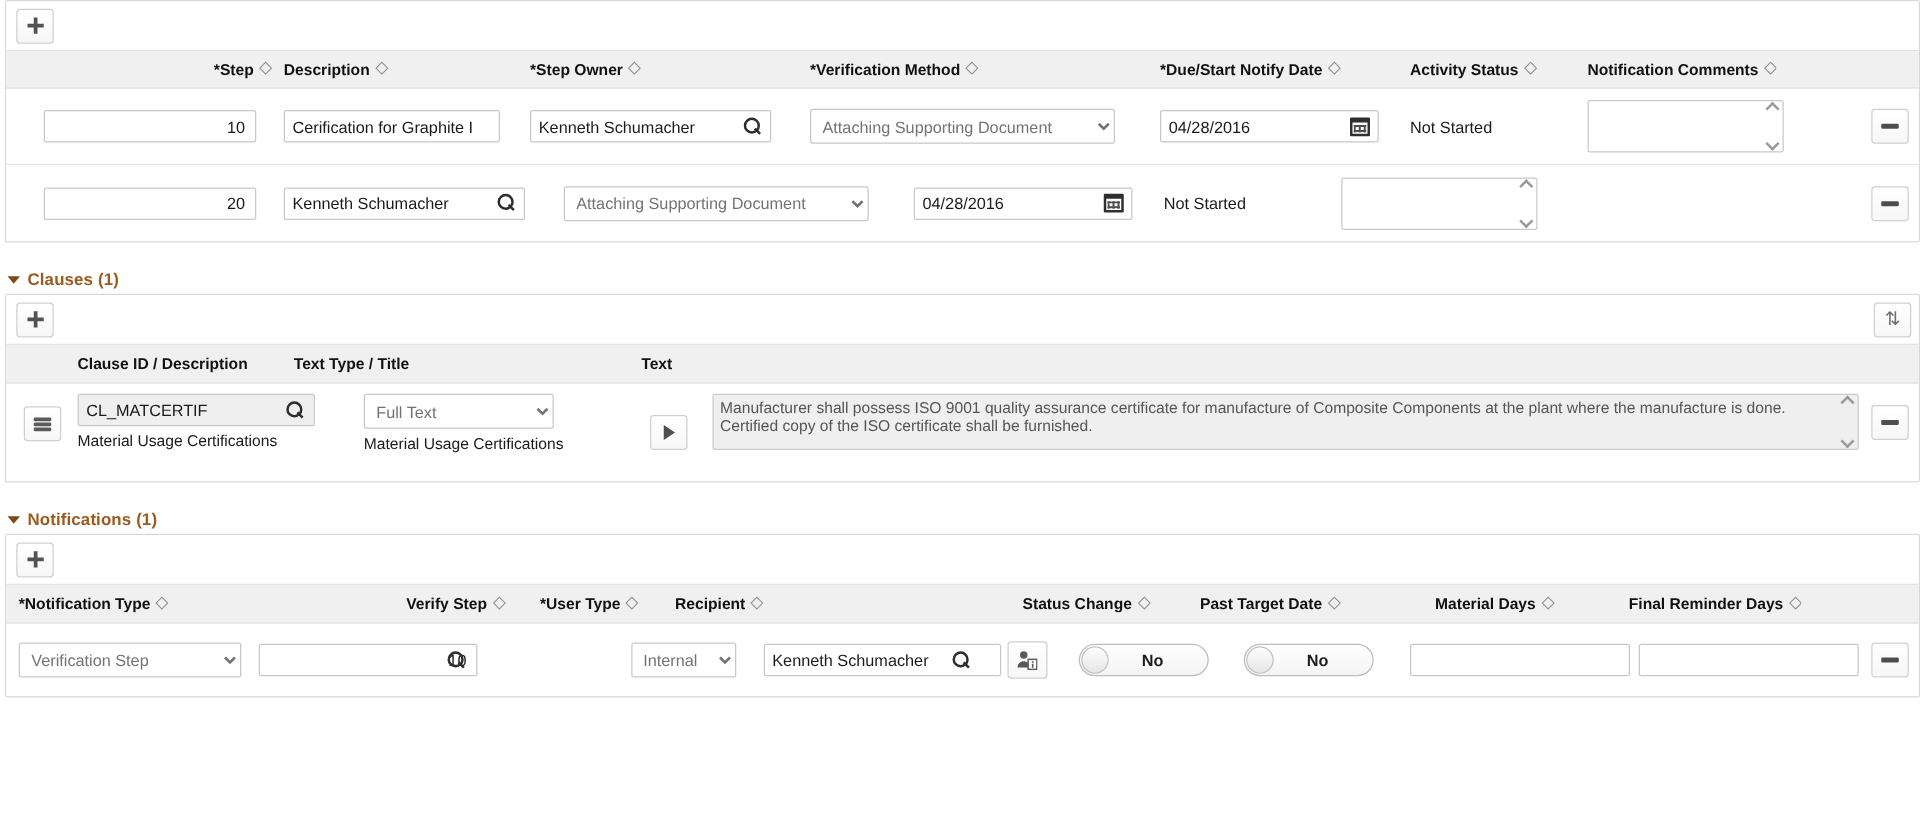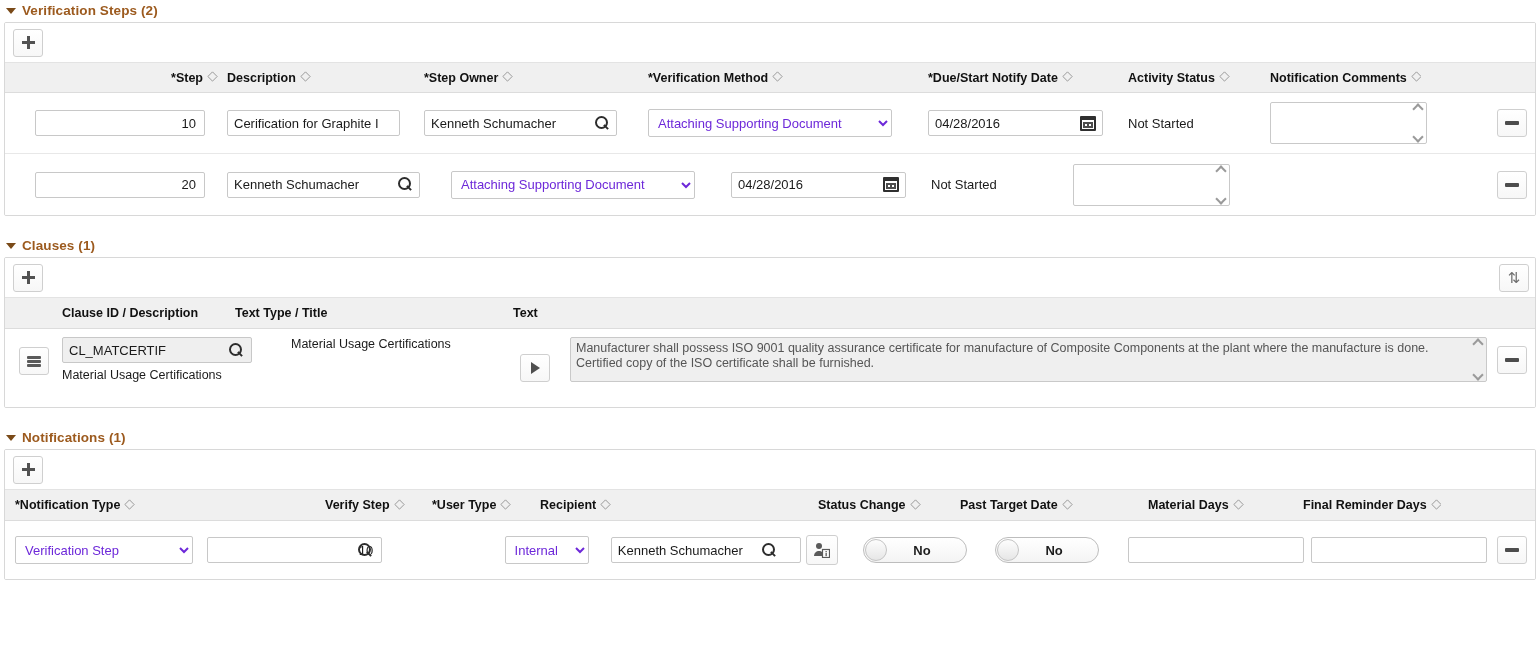--- a/index.html
+++ b/index.html
@@ -137,21 +137,21 @@
     border-color: #c8c8c8;
   }
 
   select.sel {
     height: 28px;
     border: 1px solid #c8c8c8;
     border-radius: 2px;
     background: #fff;
     font-family: "Liberation Sans", sans-serif;
     font-size: 13px;
-    color: #6d28d9;
+    color: #737373;
     padding: 0 2px 0 5px;
     outline: none;
   }
 
   
   .mag {
     width: 15px; height: 15px;
     position: relative;
     flex: none;
     display: inline-block;
@@ -281,24 +281,20 @@
   }
 
   .static-txt { font-size: 13px; color: #1a1a1a; white-space: nowrap; }
   .subcap { font-size: 12.5px; color: #1a1a1a; white-space: nowrap; }
 </style>
 </head>
 <body>
 
 <div>
 
-  <div class="sect-head">
-    <span class="tri"></span>
-    <span class="sect-title">Verification Steps (2)</span>
-  </div>
 
   <div class="grid">
 
     <div class="grid-toolbar">
       <button class="sqbtn">
         <span class="plus"></span>
       </button>
     </div>
 
     <div class="hrow">
@@ -451,20 +447,23 @@
         </button>
       </div>
       <div class="cell" style="width:229px;flex-direction:column;align-items:flex-start;gap:5px;">
         <span class="inp-with-icon" style="display:inline-flex;">
           <input class="txt disabled-inp" style="width: 190px; padding-right: 26px;" readonly="" value="CL_MATCERTIF">
           <span class="mag"></span>
         </span>
         <span class="subcap">Material Usage Certifications</span>
       </div>
       <div class="cell" style="width:229px;flex-direction:column;align-items:flex-start;gap:5px;">
+        <select class="sel" style="width:152px;">
+          <option>Full Text</option>
+        </select>
         <span class="subcap">Material Usage Certifications</span>
       </div>
       <div class="cell" style="width:50px;align-items:flex-start;padding-top:17px;">
         <button class="sqbtn">
           <span class="tri-right"></span>
         </button>
       </div>
       <div class="cell" style="flex:1;align-items:flex-start;padding-right:8px;gap:10px;">
         <div class="tabox gray" style="flex:1;height:45px;">
           <textarea readonly="" style="">Manufacturer shall possess ISO 9001 quality assurance certificate for manufacture of Composite Components at the plant where the manufacture is done. Certified copy of the ISO certificate shall be furnished.</textarea>

